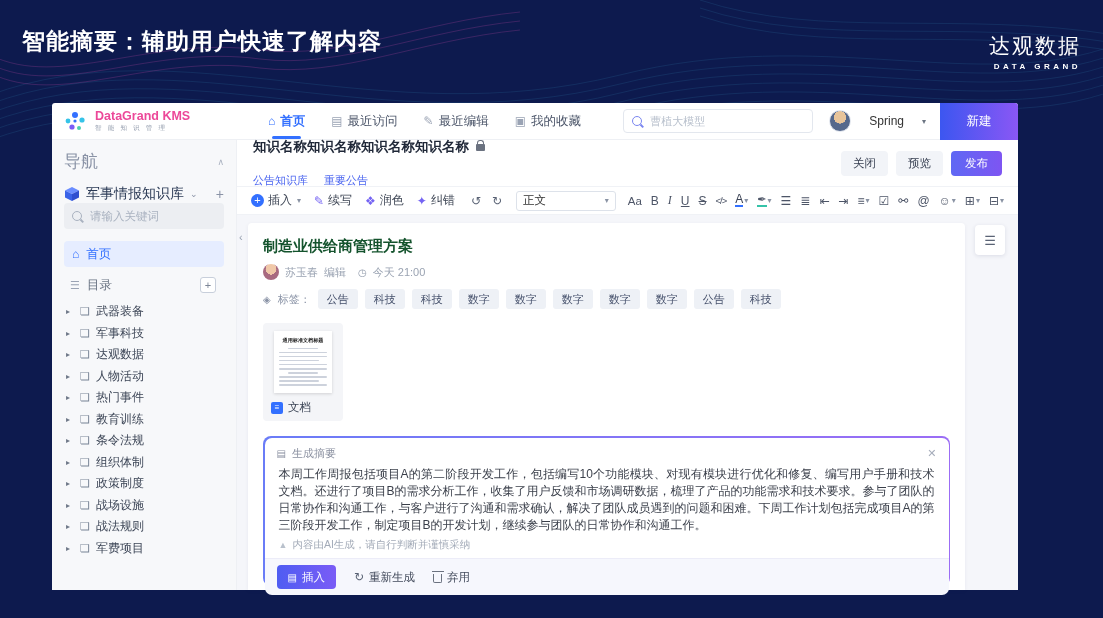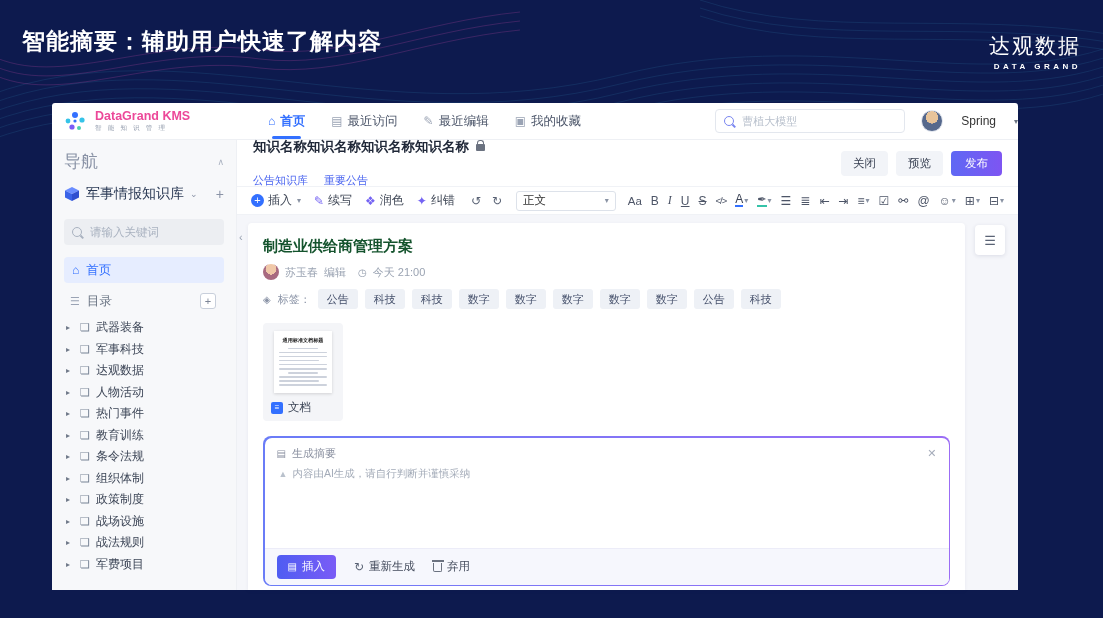--- a/index.html
+++ b/index.html
@@ -41,21 +41,21 @@
   
   .appbody{flex:1;display:flex;min-height:0;}
   .sidebar{width:185px;background:#f7f8fa;border-right:1px solid #eef0f4;padding:10px 12px;display:flex;flex-direction:column;flex:0 0 auto;}
   .side-row{display:flex;align-items:center;}
   .nav-label{color:#8a93a6;font-size:17px;}
   .chev-up{margin-left:auto;color:#aab2c0;font-size:9px;}
   .kb-row{margin-top:12px;gap:6px;cursor:pointer;}
   .kb-name{font-weight:normal;font-size:14px;color:#2b3a55;text-align:center;}
   .kb-caret{color:#8a93a6;font-size:9px;}
   .kb-add{margin-left:auto;color:#8a93a6;font-size:14px;cursor:pointer;}
-  .side-search{margin-top:16px;height:26px;background:#eceef2;border-radius:4px;display:flex;align-items:center;gap:6px;padding:0 8px;}
+  .side-search{margin-top:0;height:26px;background:#eceef2;border-radius:4px;display:flex;align-items:center;gap:6px;padding:0 8px;}
   .side-search input{border:none;outline:none;background:transparent;flex:1;font-size:11.5px;min-width:0;}
   .side-search input::placeholder{color:#a9b2c0;}
   .home-item{margin-top:12px;height:26px;border-radius:4px;background:#e6edff;color:#3370ff;display:flex;align-items:center;gap:7px;padding:0 8px;font-size:12.5px;cursor:pointer;}
   .home-ico{font-size:12px;}
   .dir-row{margin-top:6px;height:24px;color:#6b7584;display:flex;align-items:center;gap:7px;padding:0 8px 0 6px;font-size:12.5px;cursor:pointer;}
   .dir-ico{color:#9aa3b4;font-size:11px;}
   .dir-add{margin-left:auto;width:16px;height:16px;border:1px solid #c8cfdb;border-radius:3px;background:#fff;color:#7c8596;font-size:11px;line-height:14px;text-align:center;cursor:pointer;}
   .tree{margin-top:4px;display:flex;flex-direction:column;}
   .tree-item{height:21.5px;display:flex;align-items:center;gap:6px;padding:0 2px;font-size:12px;color:#3d4657;cursor:pointer;}
   .caret-r{color:#6f7888;font-size:8px;width:8px;}
@@ -201,20 +201,21 @@
         </div>
       <div class="nav-search" data-name="global-search">
         <span class="search-glyph" data-name="search-icon"></span>
         <input data-name="global-search-input" placeholder="曹植大模型" style="">
       </div>
       <div class="user" data-name="user-menu">
         <span class="avatar" data-name="user-avatar"></span>
         <span class="uname" data-name="user-name">Spring</span>
         <span class="ucaret" data-name="chevron-down-icon">▾</span>
       </div>
+      <button class="new-btn" data-name="new-button">新建</button>
     </div>
 
     <div class="appbody" data-name="app-body">
 
       <aside class="sidebar" data-name="sidebar">
         <div class="side-row" data-name="sidebar-nav-header">
           <span class="nav-label" data-name="sidebar-nav-label">导航</span>
           <span class="chev-up" data-name="chevron-up-icon">∧</span>
         </div>
         <div class="side-row kb-row" data-name="knowledge-base-selector">
@@ -497,20 +498,21 @@
               </div>
             </div>
 
             <div class="ai-panel" data-name="ai-summary-panel">
               <div class="ai-inner">
                 <div class="ai-head" data-name="ai-panel-header">
                   <span class="note-ico" data-name="summary-note-icon">▤</span>
                   <span data-name="ai-panel-title">生成摘要</span>
                   <span class="ai-close" data-name="close-icon">✕</span>
                 </div>
+                <div class="ai-body" data-name="ai-summary-text">本周工作周报包括项目A的第二阶段开发工作，包括编写10个功能模块、对现有模块进行优化和修复、编写用户手册和技术文档。还进行了项目B的需求分析工作，收集了用户反馈和市场调研数据，梳理了产品的功能需求和技术要求。参与了团队的日常协作和沟通工作，与客户进行了沟通和需求确认，解决了团队成员遇到的问题和困难。下周工作计划包括完成项目A的第三阶段开发工作，制定项目B的开发计划，继续参与团队的日常协作和沟通工作。</div>
                 <div class="ai-note" data-name="ai-disclaimer">
                   <span class="warn" data-name="warning-icon">▲</span>
                   <span data-name="ai-disclaimer-text">内容由AI生成，请自行判断并谨慎采纳</span>
                 </div>
                 <div class="ai-foot" data-name="ai-panel-footer">
                   <button class="insert-btn" data-name="insert-summary-button">
                     <span class="note-ico" data-name="insert-note-icon">▤</span>
                     <span data-name="insert-summary-label">插入</span>
                   </button>
                   <span class="foot-act" data-name="regenerate-button">

